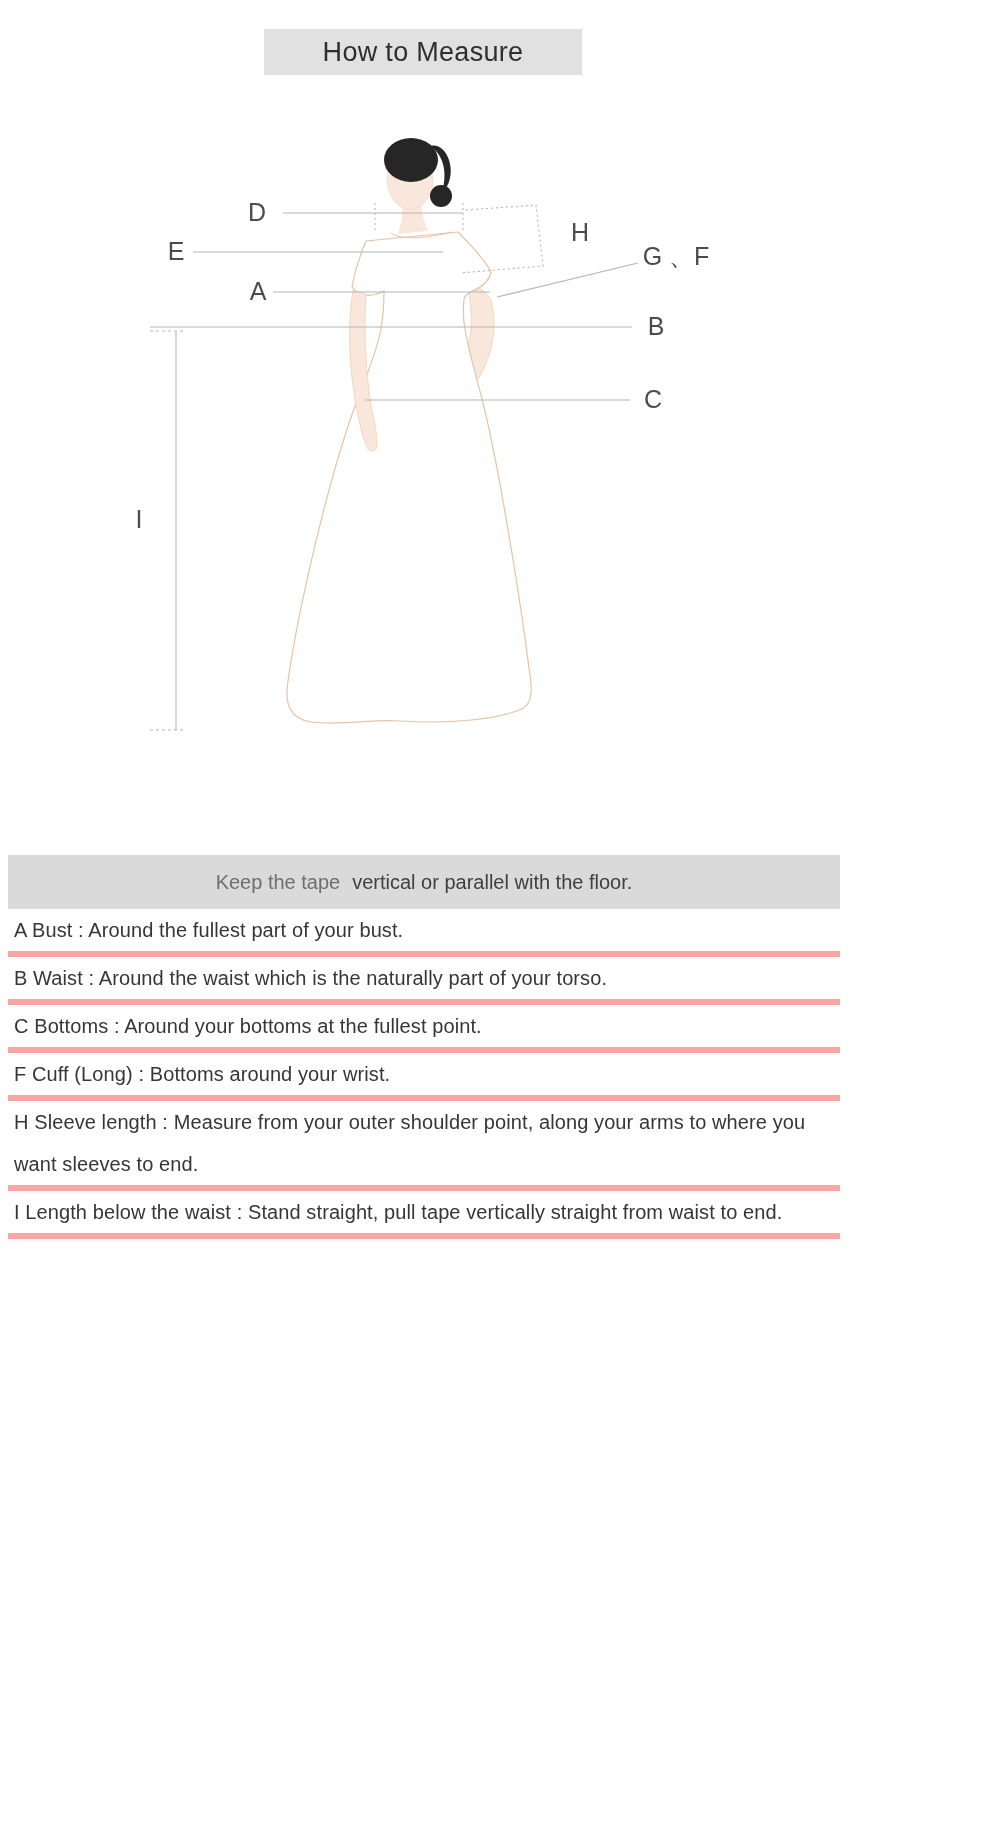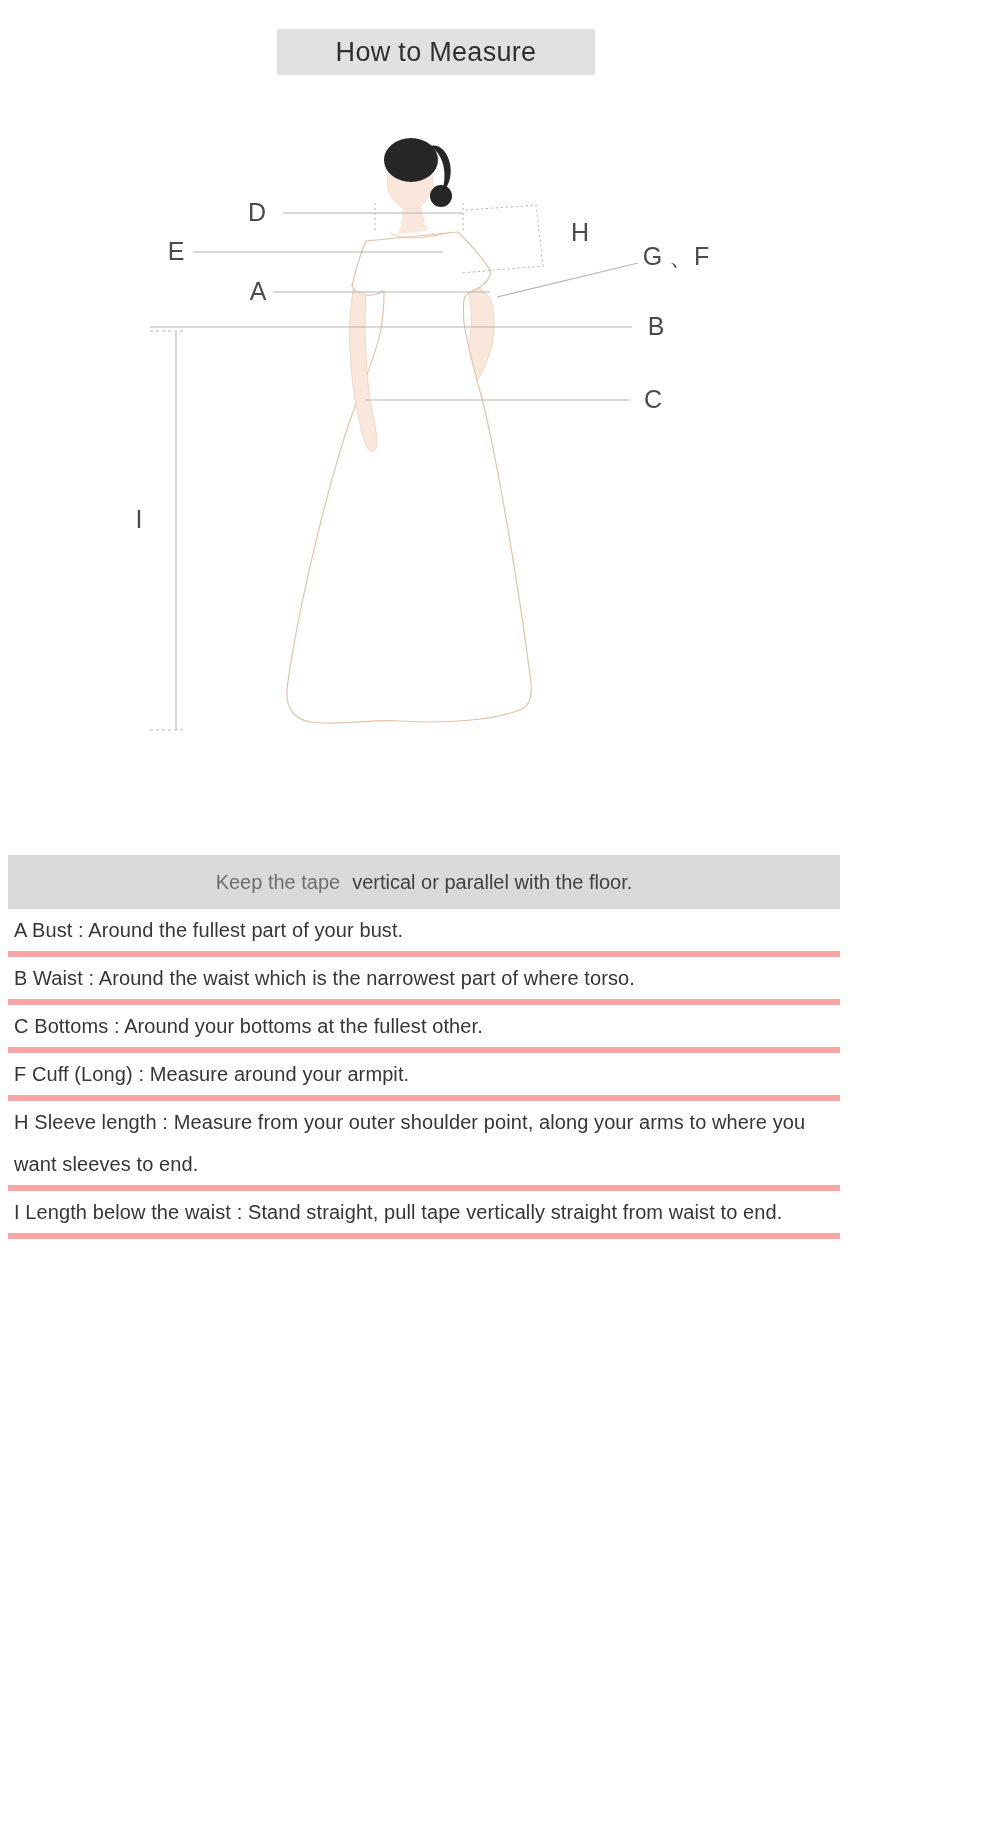--- a/index.html
+++ b/index.html
@@ -5,21 +5,21 @@
   * { margin:0; padding:0; box-sizing:border-box; }
   html,body { background:#ffffff; }
   body {
     width:996px; height:1848px;
     font-family:"Liberation Sans","DejaVu Sans",sans-serif;
     position:relative;
   }
   .page { position:relative; width:996px; height:1848px; background:#fff; overflow:hidden; }
 
   .title-box {
-    position:absolute; left:277px; top:29px; width:318px; height:46px;
+    position:absolute; left:264px; top:29px; width:318px; height:46px;
     background:#e1e1e1;
     display:flex; align-items:center; justify-content:center;
     font-size:27px; color:#2f2f2f; font-weight:400; letter-spacing:0.3px;
   }
 
   .diagram { position:absolute; left:0; top:120px; width:850px; height:660px; }
 
   .mtable { position:absolute; left:8px; top:855px; width:832px; }
   .mtable-header {
     height:54px; background:#dadada;
@@ -112,20 +112,20 @@
       <text x="139" y="408" text-anchor="middle">I</text>
     </g>
   </svg>
 
   <div class="mtable">
     <div class="mtable-header">
       <span class="light">Keep the tape</span>
       <span class="strong">vertical or parallel with the floor.</span>
     </div>
     <div class="mtable-row">A Bust :  Around the fullest part of your bust.</div>
-    <div class="mtable-row">B Waist :  Around the waist which is the narrowest part of where torso.</div>
-    <div class="mtable-row">C Bottoms :  Around your bottoms at the fullest other.</div>
-    <div class="mtable-row">F Cuff (Long) : Measure around your armpit.</div>
+    <div class="mtable-row">B Waist :  Around the waist which is the naturally part of your torso.</div>
+    <div class="mtable-row">C Bottoms :  Around your bottoms at the fullest point.</div>
+    <div class="mtable-row">F Cuff (Long) : Bottoms around your wrist.</div>
     <div class="mtable-row">H Sleeve length : Measure from your outer shoulder point, along your arms to where you want sleeves to end.</div>
     <div class="mtable-row">I  Length below the waist : Stand straight, pull tape vertically straight from waist to end.</div>
   </div>
 
 </div>
 
 </body></html>

